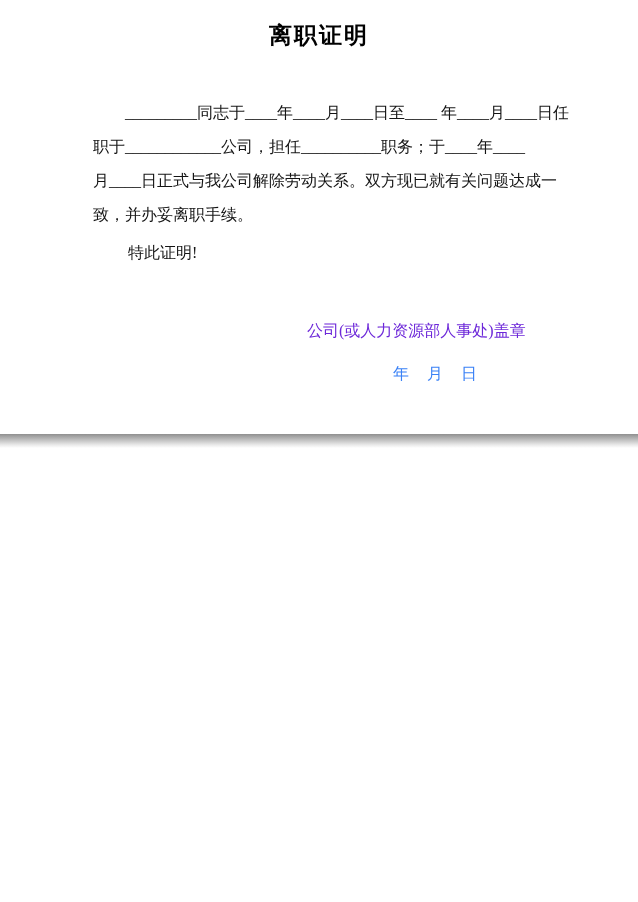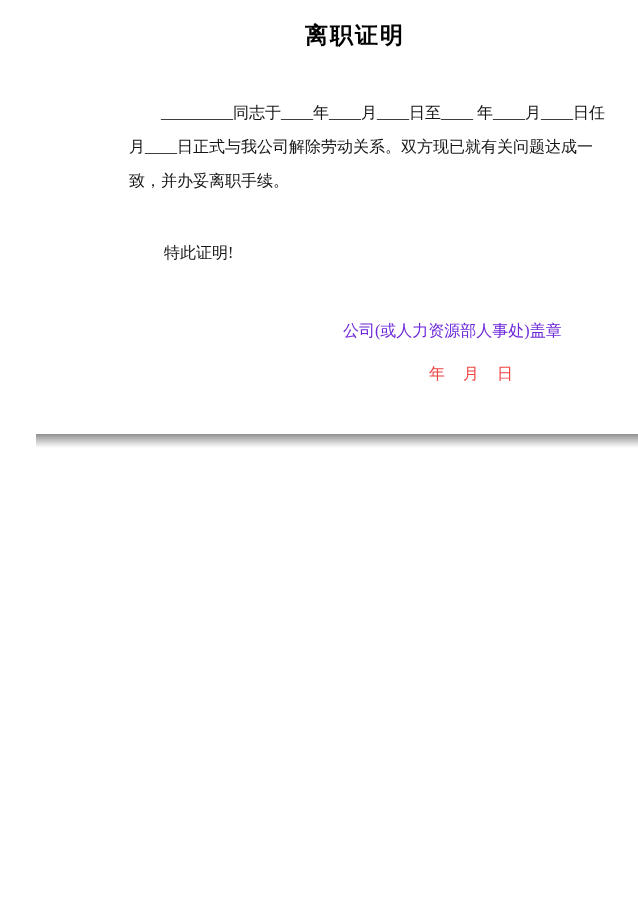--- a/index.html
+++ b/index.html
@@ -3,21 +3,21 @@
 <meta charset="utf-8">
 <style>
   html,body{margin:0;padding:0;}
   body{
     width:638px;height:902px;
     background:#ffffff;
     font-family:"Liberation Serif","DejaVu Serif",serif;
     color:var(--cjk-text,#1c1c1c);
     overflow:hidden;position:relative;
   }
-  .canvas{position:absolute;inset:0;width:588px;height:902px;background:#ffffff;margin-left:36px;}
+  .canvas{position:absolute;inset:0;width:588px;height:902px;background:#ffffff;}
 
   
   .top-artifact{
     position:absolute;top:0;left:86px;width:330px;height:8px;
     background:linear-gradient(to bottom,#5f5f5f 0%,#a9a9a9 40%,#e8e8e8 75%,#ffffff 100%);
     border-radius:0 0 160px 160px / 0 0 9px 9px;
   }
 
   .page{position:absolute;left:0;width:638px;background:#ffffff;}
   .page-one{top:0;height:434px;}
@@ -38,34 +38,35 @@
   .body-block{position:absolute;left:93px;width:466px;font-size:16px;color:#141414;}
   .body-one{top:96px;}
   .body-one .line{height:34px;line-height:34px;white-space:nowrap;}
   .indent{padding-left:32px;}
 
   .closing{position:absolute;left:128px;font-size:16px;white-space:nowrap;}
   .closing-one{top:243px;color:#141414;}
 
   .sig{position:absolute;font-size:16px;white-space:nowrap;}
   .seal-one{top:321px;left:307px;color:#6d28d9;}
-  .date-one{top:364px;left:393px;color:#ef4444;letter-spacing:1px;}
+  .date-one{top:364px;left:393px;color:#3b82f6;letter-spacing:1px;}
 </style>
 </head>
 <body>
 
 <div class="canvas">
 
   <div class="top-artifact"></div>
 
   <section class="page page-one">
     <h1 class="doc-title title-one">离职证明</h1>
 
     <div class="body-block body-one">
       <div class="line indent">_________同志于____年____月____日至____ 年____月____日任</div>
+      <div class="line">职于____________公司，担任__________职务；于____年____</div>
       <div class="line">月____日正式与我公司解除劳动关系。双方现已就有关问题达成一</div>
       <div class="line">致，并办妥离职手续。</div>
     </div>
 
     <div class="closing closing-one">特此证明!</div>
     <div class="sig seal-one">公司(或人力资源部人事处)盖章</div>
     <div class="sig date-one">年　月　日</div>
   </section>
 
   <div class="pagebreak"></div>

